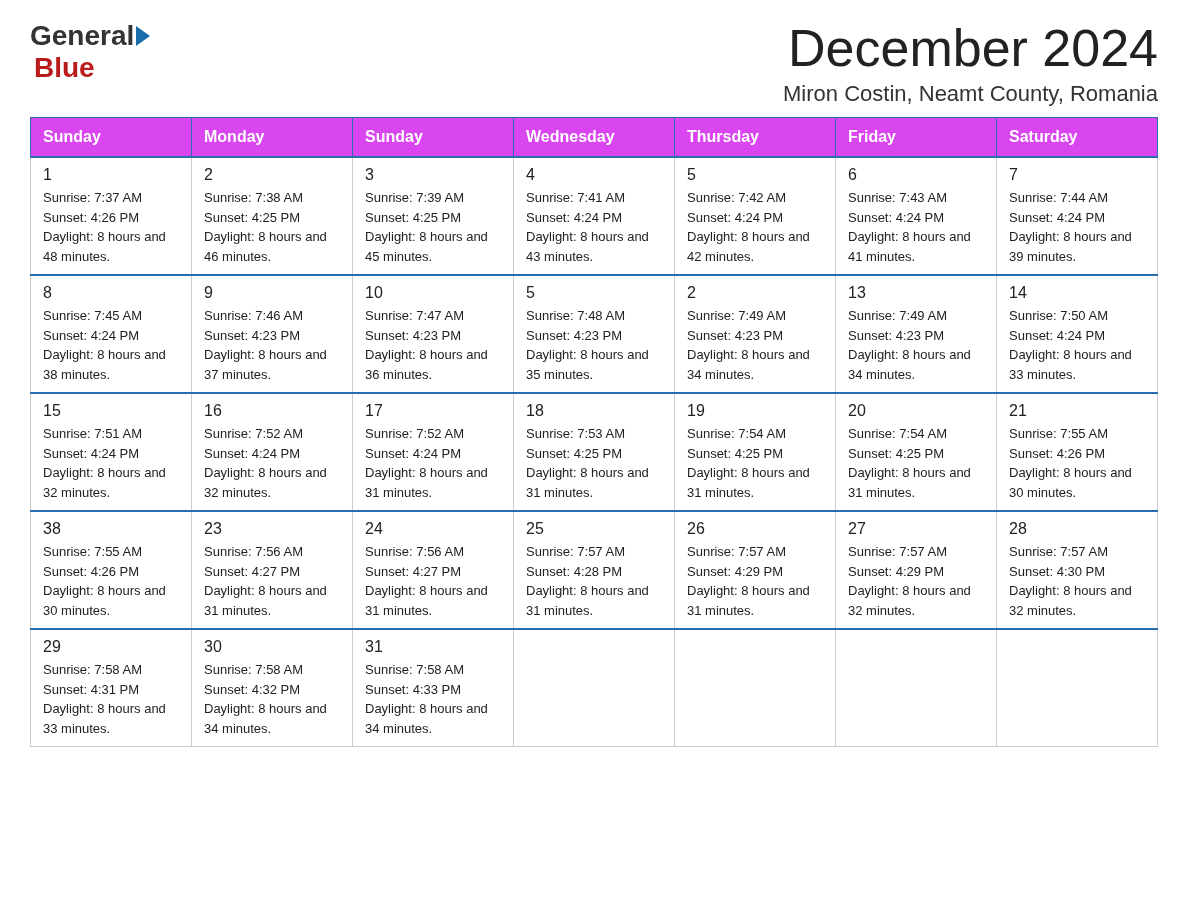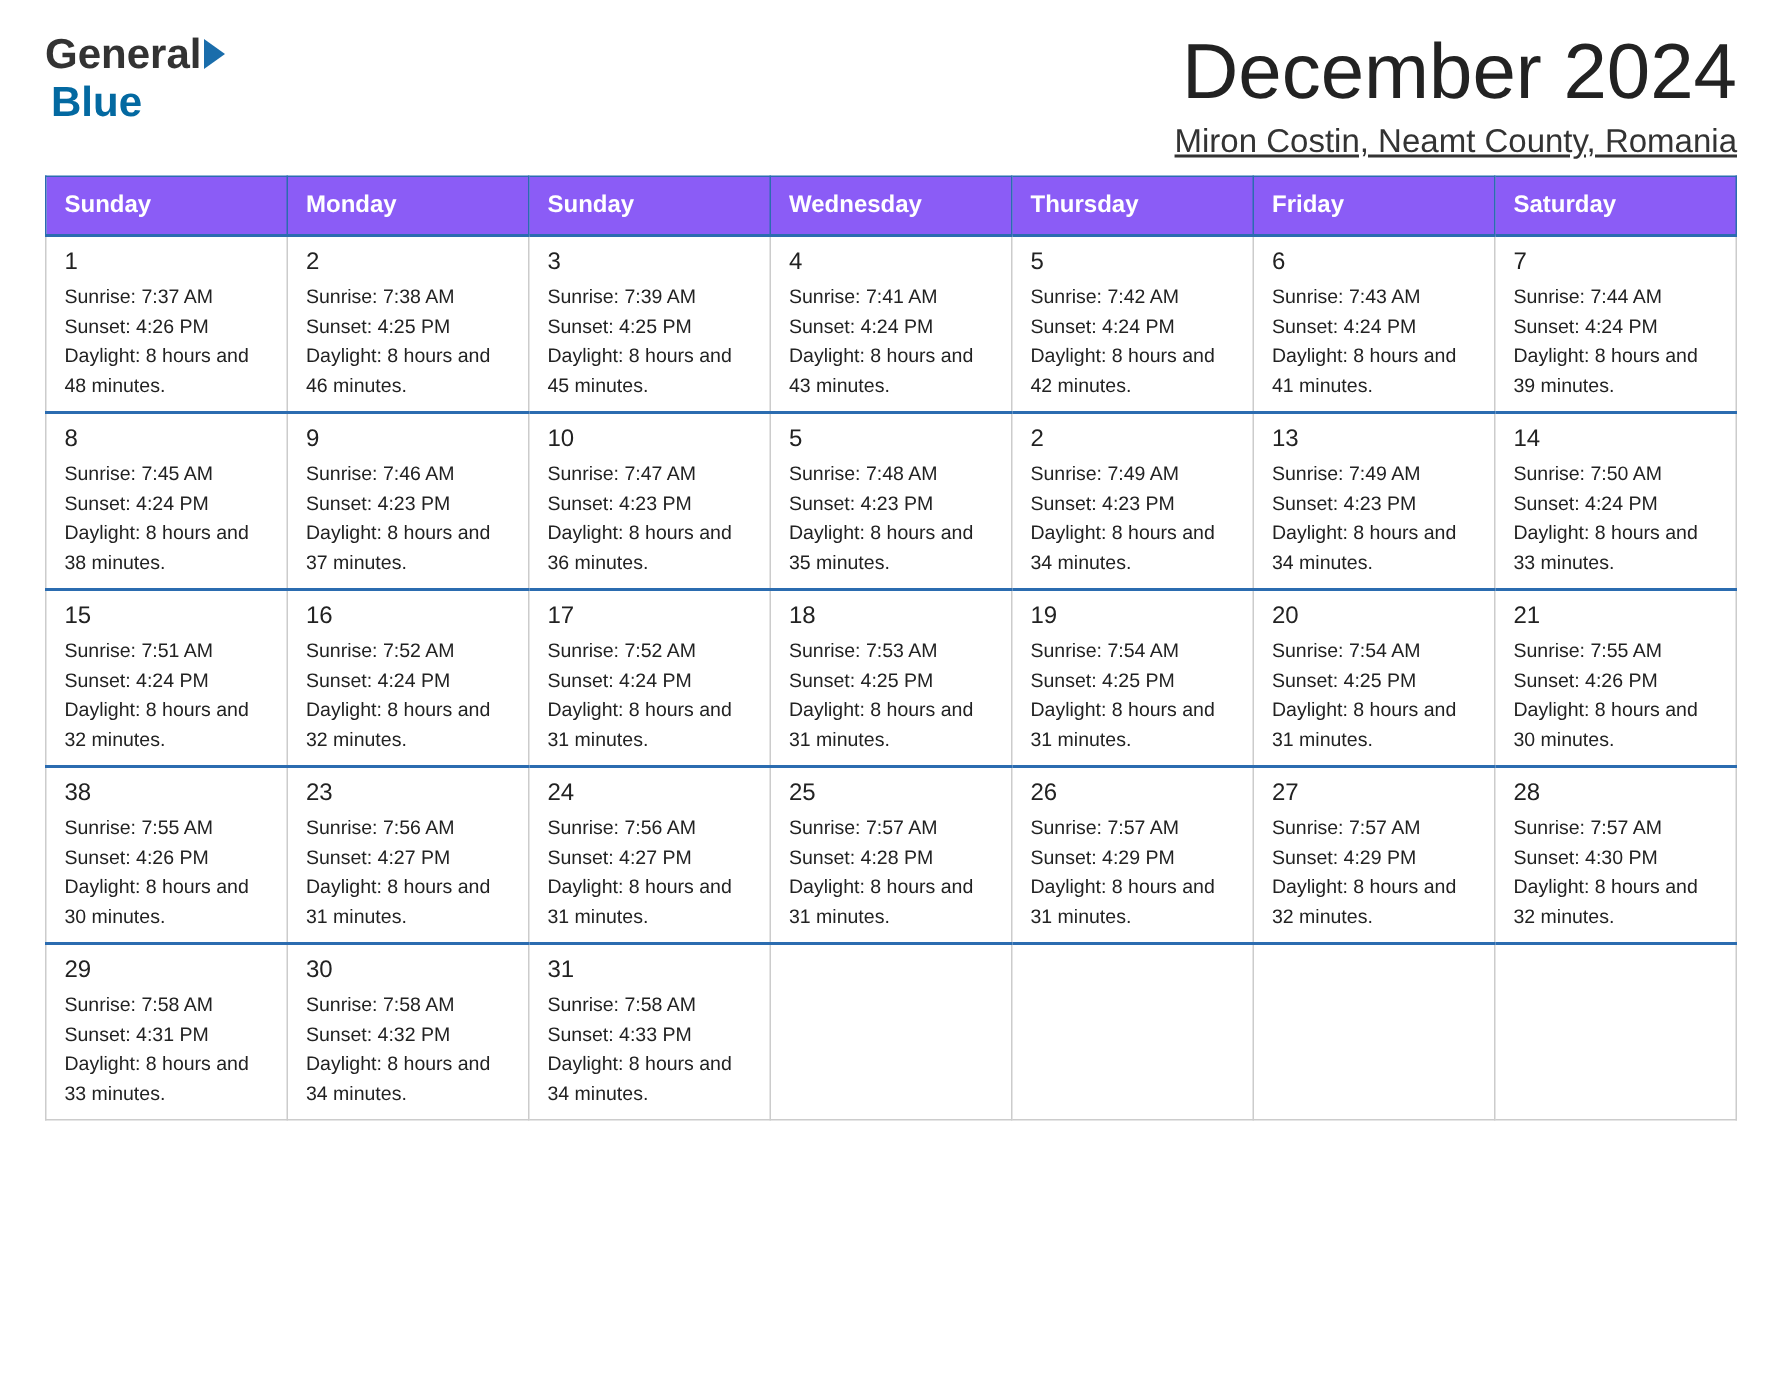--- a/index.html
+++ b/index.html
@@ -53,29 +53,28 @@
     .month-title {
       font-size: 52px;
       font-weight: normal;
       color: #222;
       line-height: 1.1;
     }
     .location-title {
       font-size: 22px;
       color: #333;
       margin-top: 4px;
-      text-decoration: underline;
     }
     .calendar-table {
       width: 100%;
       border-collapse: collapse;
       margin-top: 10px;
     }
     .calendar-table th {
-      background-color: #8b5cf6;
+      background-color: #d946ef;
       color: #fff;
       font-size: 16px;
       font-weight: bold;
       padding: 10px 12px;
       text-align: left;
       border: 1px solid #2b6cb0;
     }
     .calendar-table td {
       vertical-align: top;
       padding: 8px 12px;
@@ -109,21 +108,21 @@
 <div class="header">
   <div class="logo">
     <div class="logo-top">
       <span class="logo-general">General</span>
       <div class="logo-blue-part">
         <div class="logo-arrow"></div>
         <span class="logo-blue-text"></span>
       </div>
     </div>
     <div style="margin-left: 4px;">
-      <span style="font-size:28px; font-weight:bold; color:#0369a1;">Blue</span>
+      <span style="font-size:28px; font-weight:bold; color:#b91c1c;">Blue</span>
     </div>
   </div>
   <div class="title-section">
     <div class="month-title">December 2024</div>
     <div class="location-title">Miron Costin, Neamt County, Romania</div>
   </div>
 </div>
 
 <table class="calendar-table">
   <thead>

